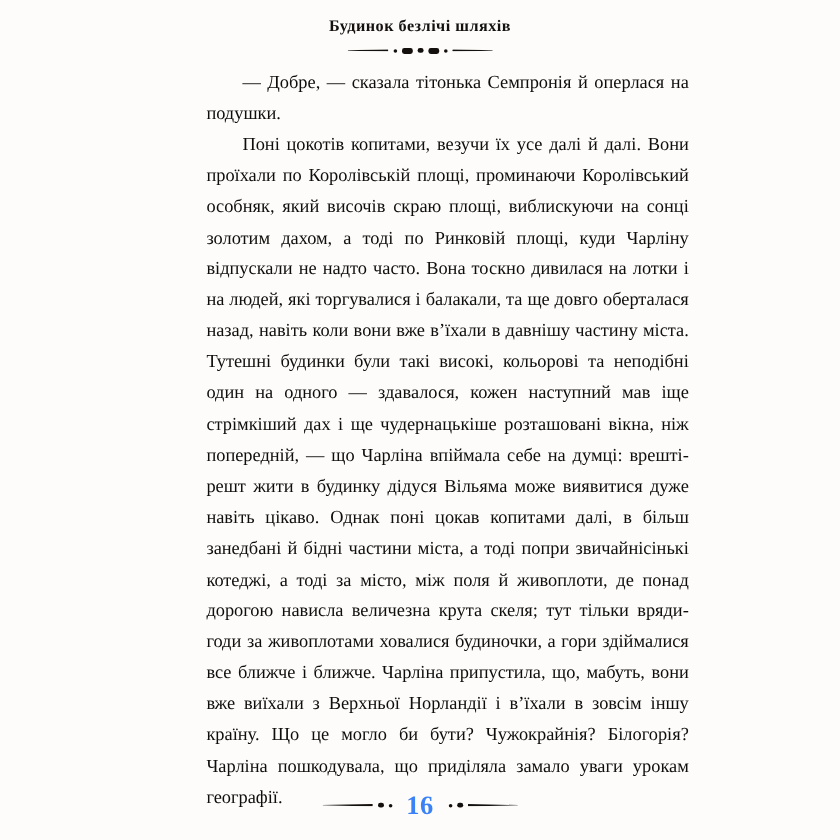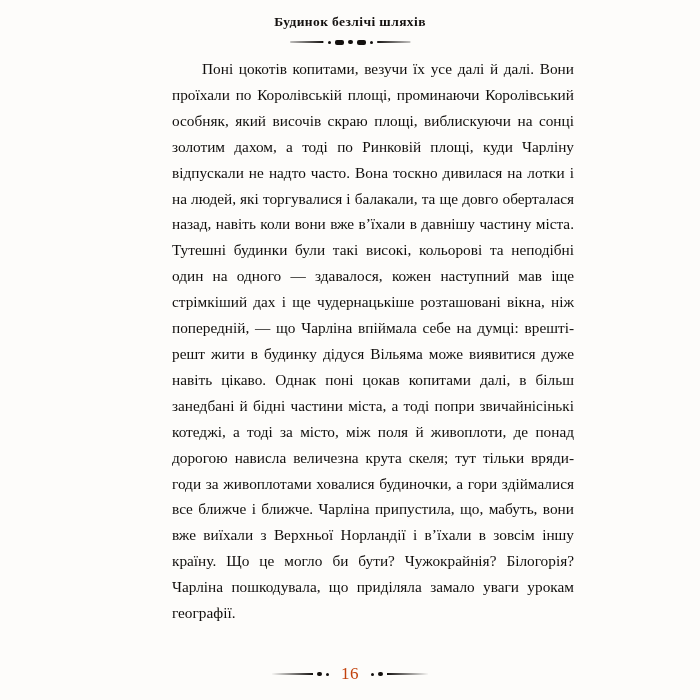--- a/index.html
+++ b/index.html
@@ -103,23 +103,23 @@
     position: absolute;
     left: 0;
     bottom: 16px;
     width: 700px;
     display: flex;
     align-items: center;
     justify-content: center;
     gap: 6px;
   }
   .folio-num {
-    font-size: 17px;
-    font-weight: normal;
-    color: #c2410c;
+    font-size: 22px;
+    font-weight: bold;
+    color: #3b82f6;
     padding: 0 6px;
     letter-spacing: 0.5px;
   }
   .folio-side {
     display: flex;
     align-items: center;
     gap: 4px;
   }
   .folio-rule {
     display: block;
@@ -146,20 +146,21 @@
     <span class="orn-rule long-l"></span>
     <span class="orn-dot"></span>
     <span class="orn-dash"></span>
     <span class="orn-dash sm"></span>
     <span class="orn-dash"></span>
     <span class="orn-dot"></span>
     <span class="orn-rule long-r"></span>
   </div>
 
   <div class="textblock">
+    <p class="para">— Добре, — сказала тітонька Семпронія й оперлася на подушки.</p>
     <p class="para">Поні цокотів копитами, везучи їх усе далі й далі. Вони проїхали по Королівській площі, проминаючи Королівський особняк, який височів скраю площі, виблискуючи на сонці золотим дахом, а тоді по Ринковій площі, куди Чарліну відпускали не надто часто. Вона тоскно дивилася на лотки і на людей, які торгувалися і балакали, та ще довго оберталася назад, навіть коли вони вже в’їхали в давнішу частину міста. Тутешні будинки були такі високі, кольорові та неподібні один на одного — здавалося, кожен наступний мав іще стрімкіший дах і ще чудернацькіше розташовані вікна, ніж попередній, — що Чарліна впіймала себе на думці: врешті-решт жити в будинку дідуся Вільяма може виявитися дуже навіть цікаво. Однак поні цокав копитами далі, в більш занедбані й бідні частини міста, а тоді попри звичайнісінькі котеджі, а тоді за місто, між поля й живоплоти, де понад дорогою нависла величезна крута скеля; тут тільки вряди-годи за живоплотами ховалися будиночки, а гори здіймалися все ближче і ближче. Чарліна припустила, що, мабуть, вони вже виїхали з Верхньої Норландії і в’їхали в зовсім іншу країну. Що це могло би бути? Чужокрайнія? Білогорія? Чарліна пошкодувала, що приділяла замало уваги урокам географії.</p>
 
   </div>
 
   <div class="folio">
     <div class="folio-side">
       <span class="folio-rule left"></span>
       <span class="orn-dash sm"></span>
       <span class="orn-dot"></span>
     </div>

